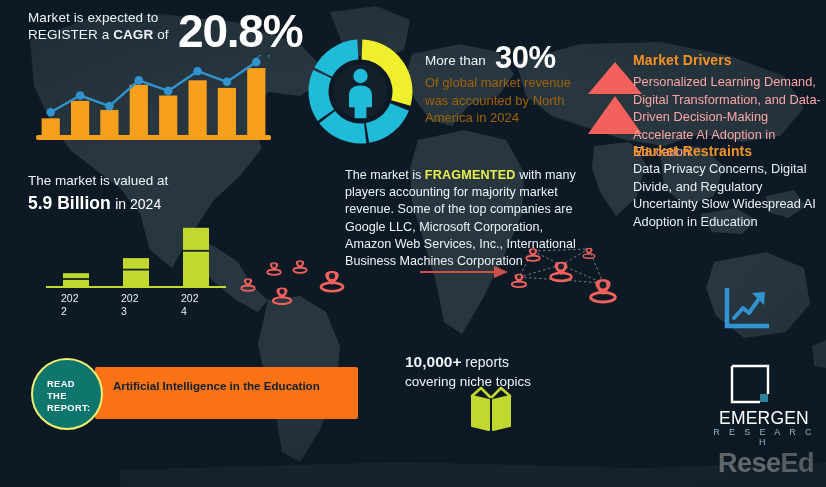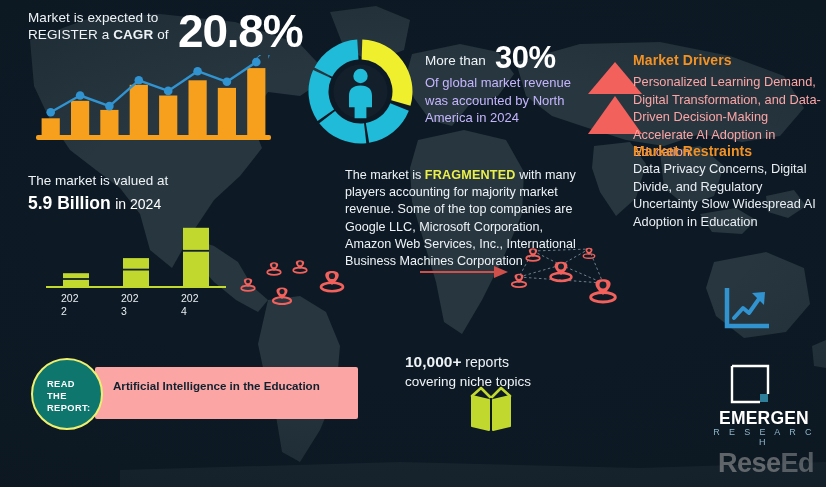--- a/index.html
+++ b/index.html
@@ -44,21 +44,21 @@
   #donut{left:303px;top:34px;width:115px;height:115px;}
 
   
   #pct-block{left:425px;top:52px;width:165px;}
   #pct-lead{font-size:13.5px;color:#eef3f6;line-height:17px;white-space:nowrap;}
   #pct-value{
     position:absolute;left:70px;top:-12px;
     font-size:31px;font-weight:700;color:#ffffff;letter-spacing:-.5px;
   }
   #pct-desc{
-    margin-top:5px;font-size:13px;line-height:17.5px;color:#c4b5fd;font-weight:400;
+    margin-top:5px;font-size:13px;line-height:17.5px;color:#a16207;font-weight:400;
   }
 
   
   #drivers-heading{
     left:633px;top:52px;font-size:14px;font-weight:700;color:#f39224;letter-spacing:.1px;
   }
   #drivers-body{
     left:633px;top:73px;width:192px;
     font-size:12.8px;line-height:17.5px;color:#fca5a5;font-weight:400;
   }
@@ -91,21 +91,21 @@
   }
   #frag-block b{color:#e9f04a;font-weight:700;letter-spacing:.2px;}
 
   
   #pins-left{left:232px;top:245px;width:120px;height:60px;}
   #arrow-mid{left:420px;top:262px;width:90px;height:20px;}
   #pins-right{left:505px;top:243px;width:130px;height:68px;}
 
   
   #report-bar{
-    left:95px;top:367px;width:263px;height:52px;background:#fca5a5;
+    left:95px;top:367px;width:263px;height:52px;background:#f97316;
     border-radius:2px;
   }
   #report-text{
     position:absolute;left:18px;top:9px;width:230px;
     font-size:11.6px;line-height:19px;font-weight:700;color:#10212e;
   }
   #report-circle{
     left:31px;top:358px;width:72px;height:72px;border-radius:50%;
     background:#0f766e;border:2px solid #efef6e;
   }
@@ -124,21 +124,21 @@
   
   #growth-icon{left:723px;top:288px;width:46px;height:42px;}
 
   
   #logo{left:712px;top:364px;width:102px;height:78px;}
   #logo-square{
     position:absolute;left:18px;top:0;width:40px;height:40px;
   }
   #logo-name{
     position:absolute;left:-2px;top:44px;width:108px;text-align:center;
-    font-size:17.5px;font-weight:700;color:#ffffff;letter-spacing:.2px;
+    font-size:17.5px;font-weight:400;color:#ffffff;letter-spacing:.2px;
   }
   #logo-sub{
     position:absolute;left:-2px;top:63px;width:108px;text-align:center;
     font-size:9px;font-weight:400;color:#8fb6c9;letter-spacing:3.4px;
   }
 
   
   #watermark{
     left:718px;top:448px;font-size:27px;font-weight:700;letter-spacing:-.5px;
     opacity:.55;

